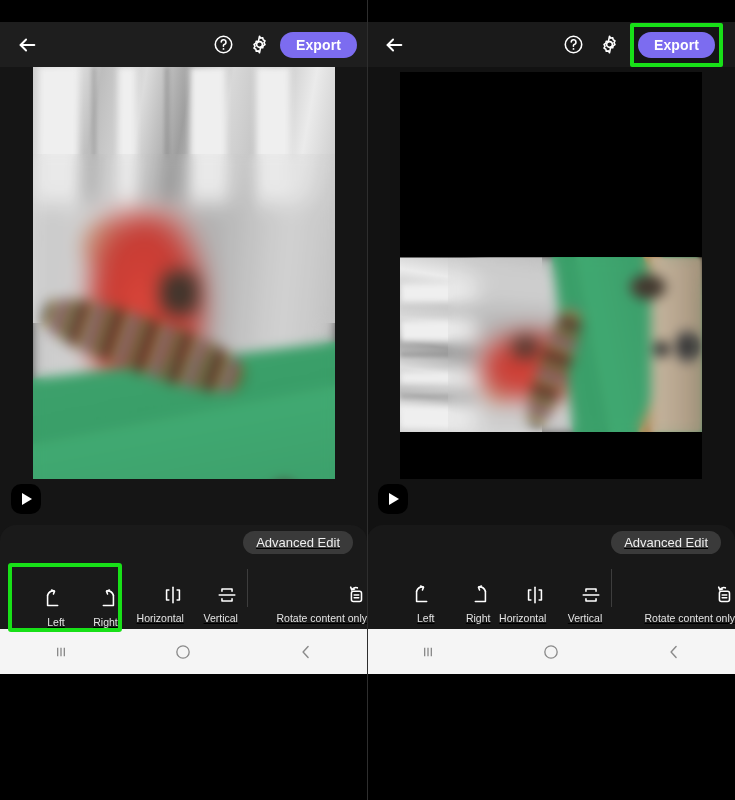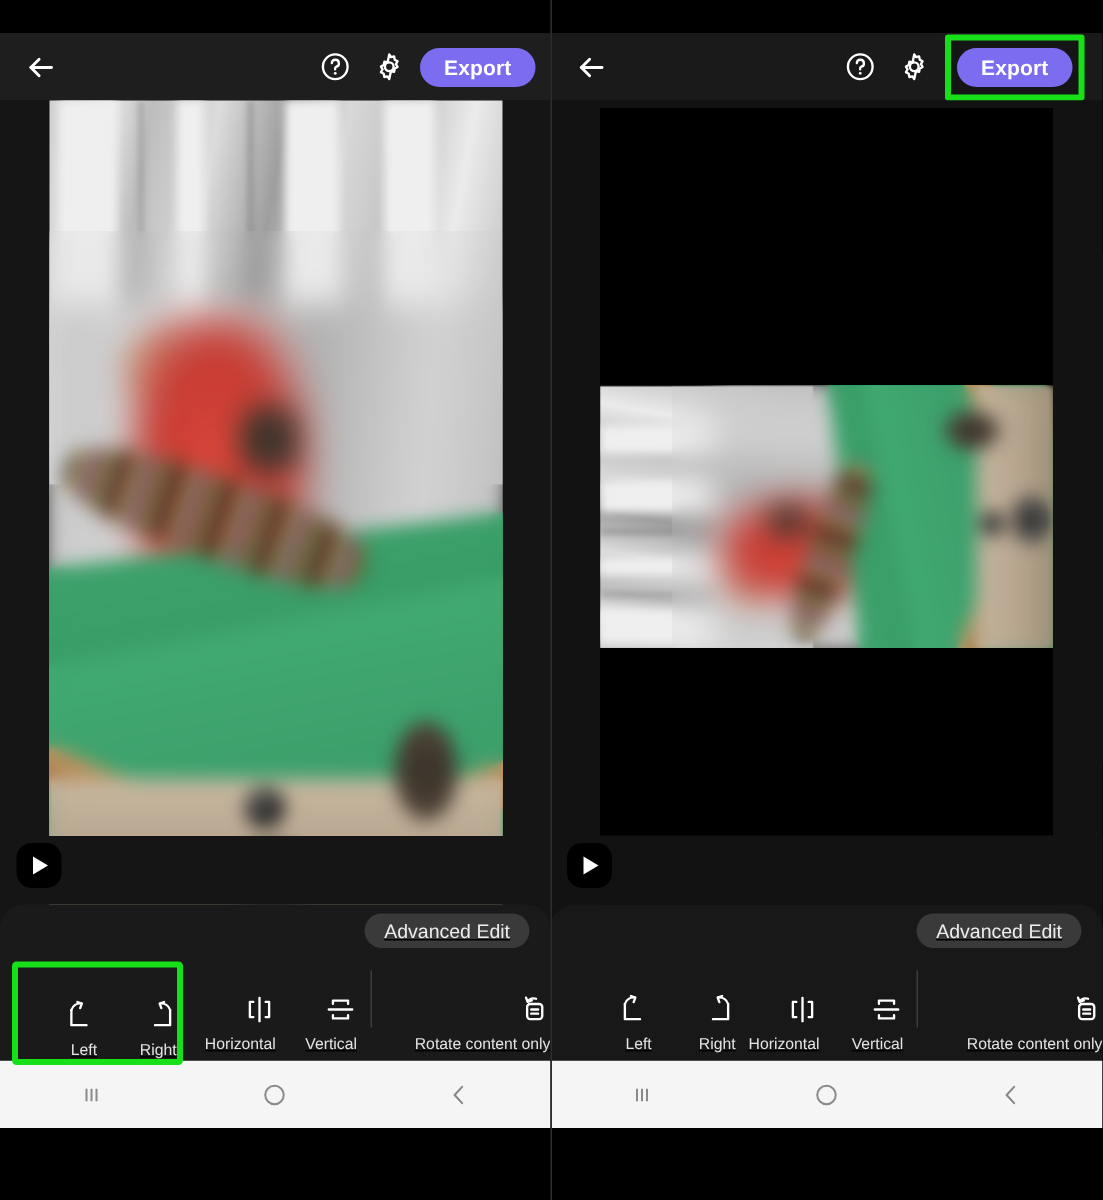--- a/index.html
+++ b/index.html
@@ -1,21 +1,21 @@
 <!DOCTYPE html>
 <html><head>
 <meta charset="utf-8">
 <style>
   html,body{margin:0;padding:0;background:#000;}
   body{width:735px;height:800px;overflow:hidden;
        font-family:"Liberation Sans",sans-serif;}
 
   .screen{position:relative;width:735px;height:800px;display:flex;background:#000;}
 
-  .panel{position:relative;width:367px;height:752px;background:#151515;
+  .panel{position:relative;width:367px;height:674px;background:#151515;
          display:flex;flex-direction:column;overflow:hidden;}
   .panel.right{width:368px;background:#121212;}
   .divider{position:absolute;left:367px;top:0;width:1px;height:800px;
            background:#2e2e2e;z-index:40;}
 
   
   .statusbar{height:22px;background:#000;flex:0 0 22px;}
   .panel.right .statusbar{background:#000;}
 
   

